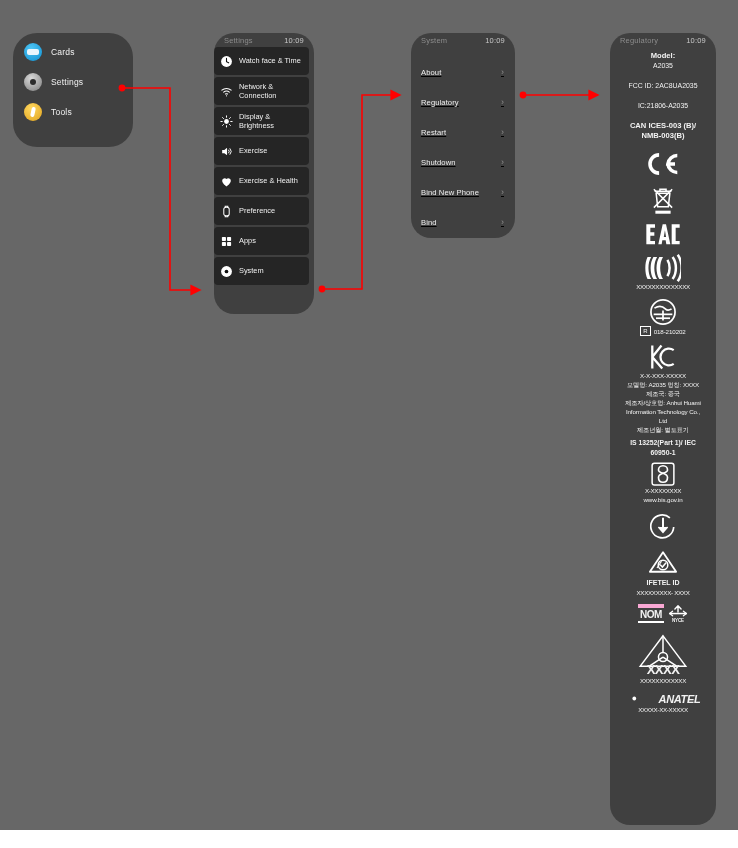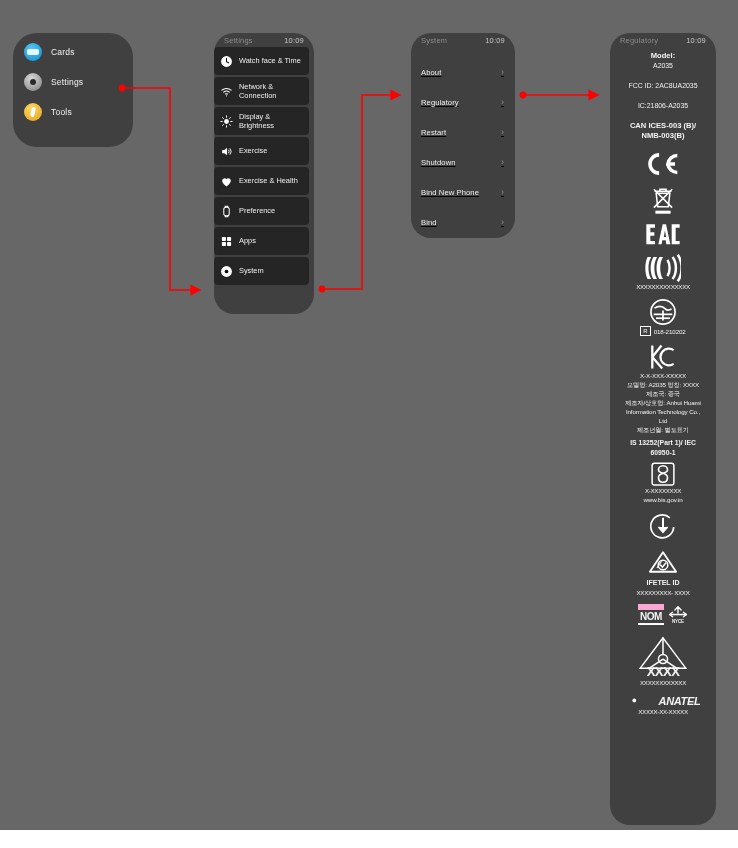--- a/index.html
+++ b/index.html
@@ -370,21 +370,21 @@
           <path d="M12 24l6-9" stroke="#fff" stroke-width="1.6"></path>
         </svg>
       </div>
 
       <div class="gap4"></div>
       <div class="reg-strong" style="font-size:7px;">IFETEL ID</div>
       <div class="reg-x">XXXXXXXXX- XXXX</div>
 
       <div class="gap7"></div>
       <div class="mark" style="gap:4px;">
-        <span style="display:inline-block;border-top:6px solid #f9a8d4;border-bottom:2px solid #fff;padding:1px 2px;font-weight:bold;font-size:10px;letter-spacing:-.5px;line-height:11px;">NOM</span>
+        <span style="display:inline-block;border-top:4px solid #f9a8d4;border-bottom:2px solid #fff;padding:1px 2px;font-weight:bold;font-size:10px;letter-spacing:-.5px;line-height:11px;">NOM</span>
         <span style="display:inline-block;text-align:center;">
           <svg width="20" height="14" viewBox="0 0 26 18">
             <path d="M13 1v8M9 5l4-4 4 4" fill="none" stroke="#fff" stroke-width="1.8" stroke-linecap="round" stroke-linejoin="round"></path>
             <path d="M2 11h22" stroke="#fff" stroke-width="2"></path>
             <path d="M2 11l4-3M2 11l4 3M24 11l-4-3M24 11l-4 3" fill="none" stroke="#fff" stroke-width="1.6" stroke-linecap="round"></path>
           </svg>
           <span style="display:block;font-size:4.5px;font-weight:bold;letter-spacing:-.2px;margin-top:-1px;">NYCE</span>
         </span>
       </div>
 

